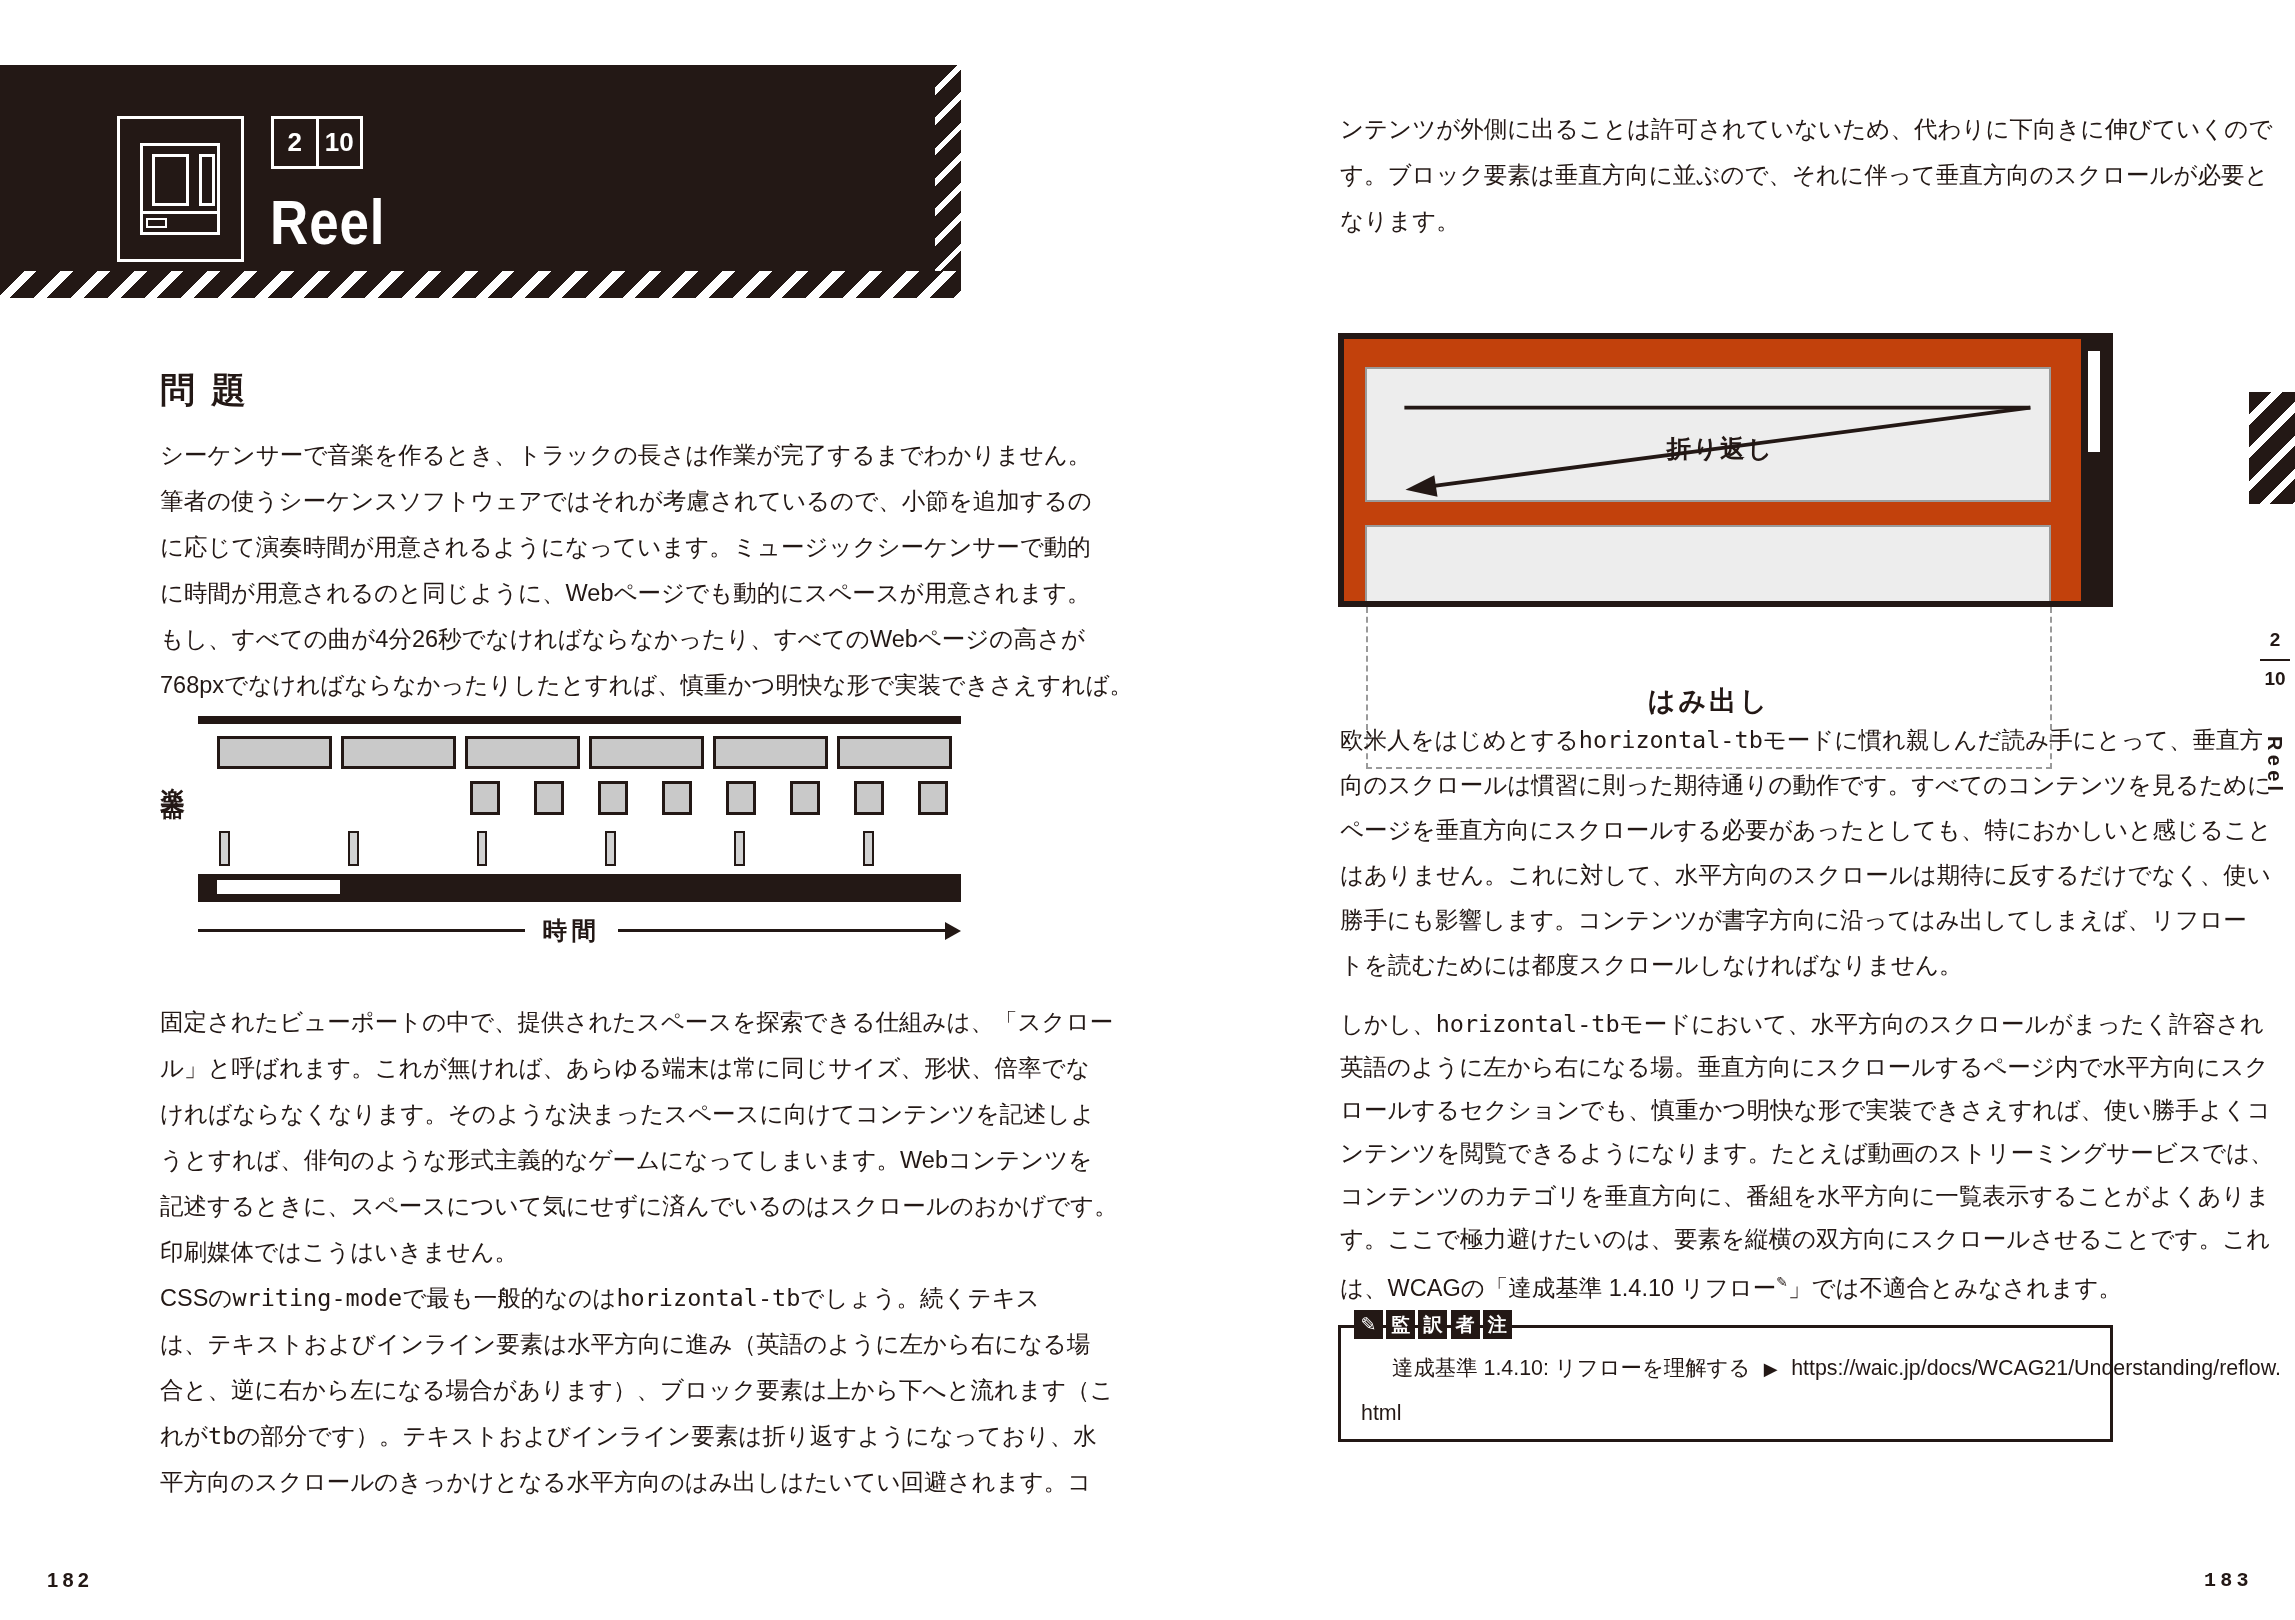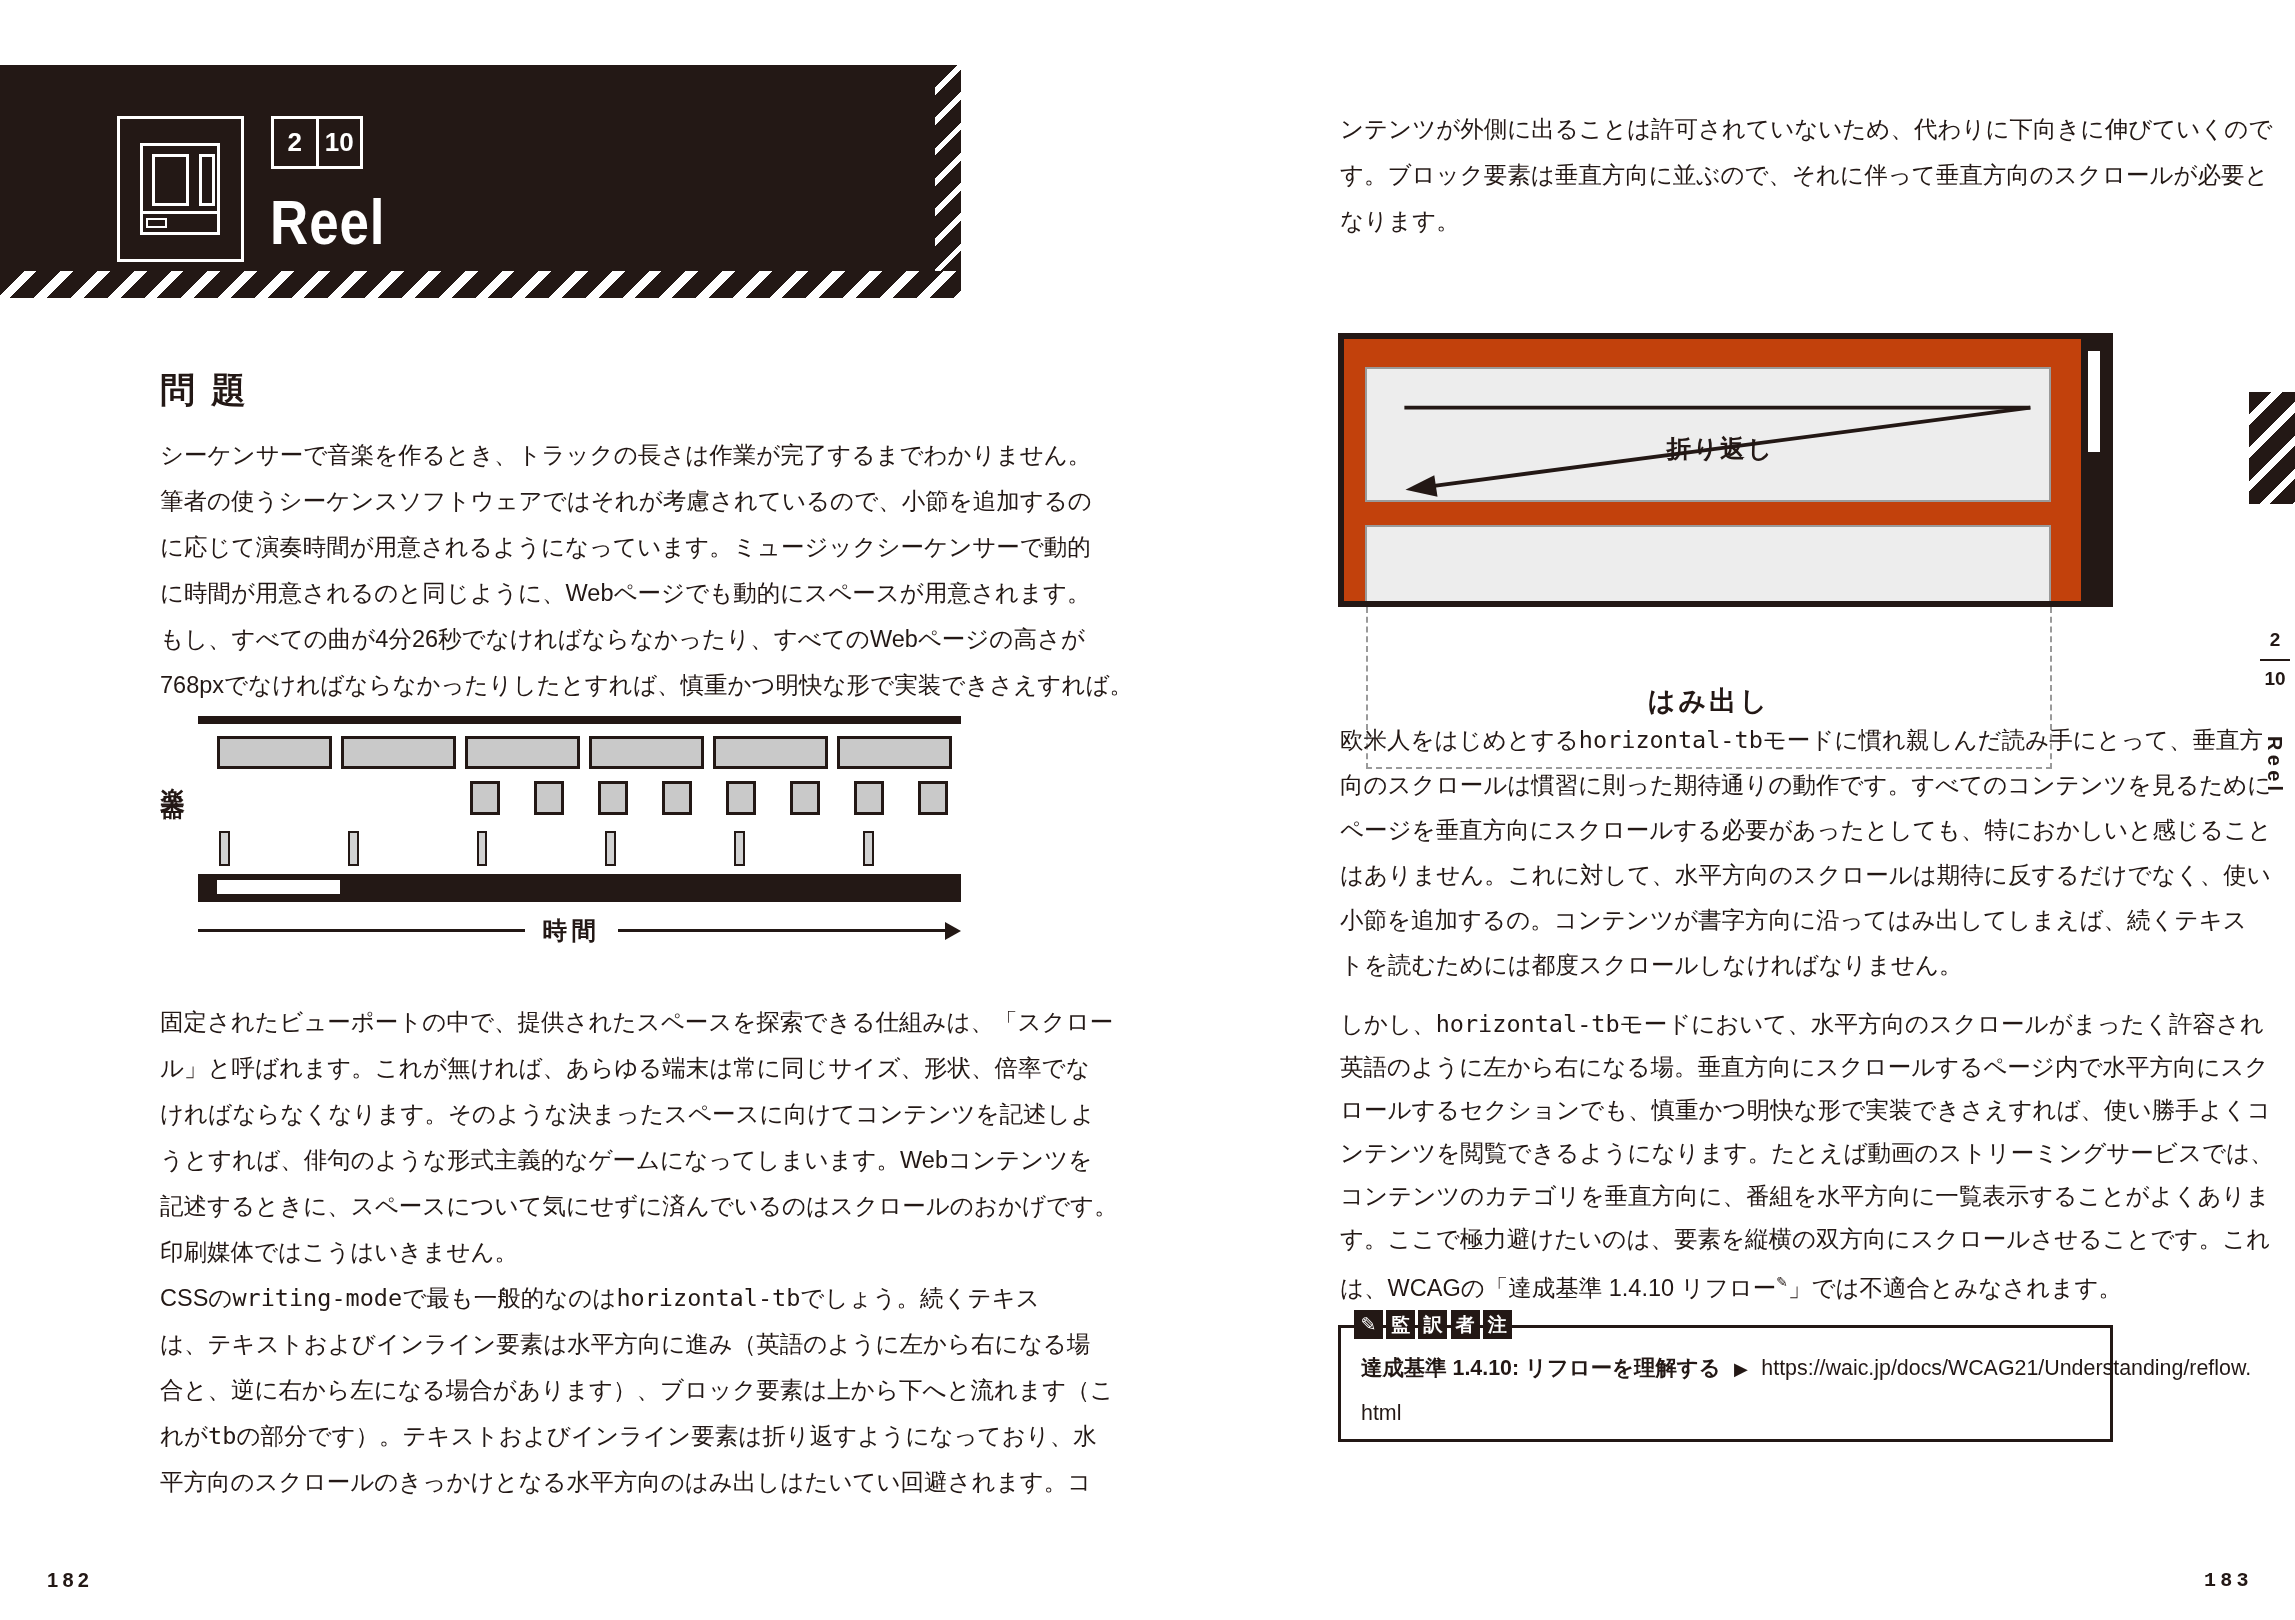--- a/index.html
+++ b/index.html
@@ -78,21 +78,21 @@
   .wrap-svg{ position:absolute; left:0; top:0; width:100%; height:100%; }
   .wrap-label{ position:absolute; left:299px; top:63px; font-size:24.6px; font-weight:bold; letter-spacing:2.1px; }
   .dashed-box{ left:1366px; top:607px; width:686px; height:162px; border:2.1px dashed #9a9a9a; border-top:0; }
   .overflow-label{ position:absolute; left:0; top:76px; width:100%; text-align:center; font-size:27px; font-weight:bold; letter-spacing:3.2px; }
 
   
   .notebox{ left:1338px; top:1325px; width:775px; height:117px; border:3.7px solid var(--ink); background:#fff; }
   .note-tags{ position:absolute; left:13px; top:-18px; display:flex; gap:3.2px; }
   .tagbox{ width:29px; height:29px; background:var(--ink); color:#fff; font-size:19px; font-weight:bold; display:flex; align-items:center; justify-content:center; flex:none; }
   .note-line1{ position:absolute; left:20px; top:24.6px; font-size:21.4px; white-space:nowrap; }
-  .note-line1 .b{ font-weight:bold; }
+  .note-line1 .b{ font-weight:normal;margin-left:31px; }
   .note-line1 .ptr{ font-size:18px; padding:0 7.5px; }
   .note-line2{ position:absolute; left:20px; top:73px; font-size:21.4px; }
 
   
   .edge-stripes{
     left:2249px; top:392px; width:47px; height:112px;
     background:repeating-linear-gradient(135deg, var(--ink) 0 16px, #fff 16px 23.5px);
   }
   .edge-frac{ left:2256px; top:629px; width:38px; text-align:center; font-size:19px; font-weight:bold; }
   .edge-frac .bar{ width:30px; height:2.1px; background:var(--ink); margin:7.5px auto; }
@@ -215,21 +215,21 @@
 </div>
 <div class="abs dashed-box">
   <div class="overflow-label">はみ出し</div>
 </div>
 
 <div class="abs textblock tb-r2 lh84">
     <div class="line"><span>欧米人をはじめとする</span><span class="code">horizontal-tb</span><span>モードに慣れ親しんだ読み手にとって、垂直方</span></div>
     <div class="line"><span>向のスクロールは慣習に則った期待通りの動作です。すべてのコンテンツを見るために</span></div>
     <div class="line"><span>ページを垂直方向にスクロールする必要があったとしても、特におかしいと感じること</span></div>
     <div class="line"><span>はありません。これに対して、水平方向のスクロールは期待に反するだけでなく、使い</span></div>
-    <div class="line"><span>小節を追加するの。コンテンツが書字方向に沿ってはみ出してしまえば、続くテキス</span></div>
+    <div class="line"><span>勝手にも影響します。コンテンツが書字方向に沿ってはみ出してしまえば、リフロー</span></div>
     <div class="line last"><span>トを読むためには都度スクロールしなければなりません。</span></div>
   </div>
 <div class="abs textblock tb-r3 lh80">
     <div class="line"><span>しかし、</span><span class="code">horizontal-tb</span><span>モードにおいて、水平方向のスクロールがまったく許容され</span></div>
     <div class="line"><span>英語のように左から右になる場。垂直方向にスクロールするページ内で水平方向にスク</span></div>
     <div class="line"><span>ロールするセクションでも、慎重かつ明快な形で実装できさえすれば、使い勝手よくコ</span></div>
     <div class="line"><span>ンテンツを閲覧できるようになります。たとえば動画のストリーミングサービスでは、</span></div>
     <div class="line"><span>コンテンツのカテゴリを垂直方向に、番組を水平方向に一覧表示することがよくありま</span></div>
     <div class="line"><span>す。ここで極力避けたいのは、要素を縦横の双方向にスクロールさせることです。これ</span></div>
     <div class="line last"><span>は、WCAGの「達成基準 1.4.10 リフロー</span><span class="sup">✎</span><span>」では不適合とみなされます。</span></div>

